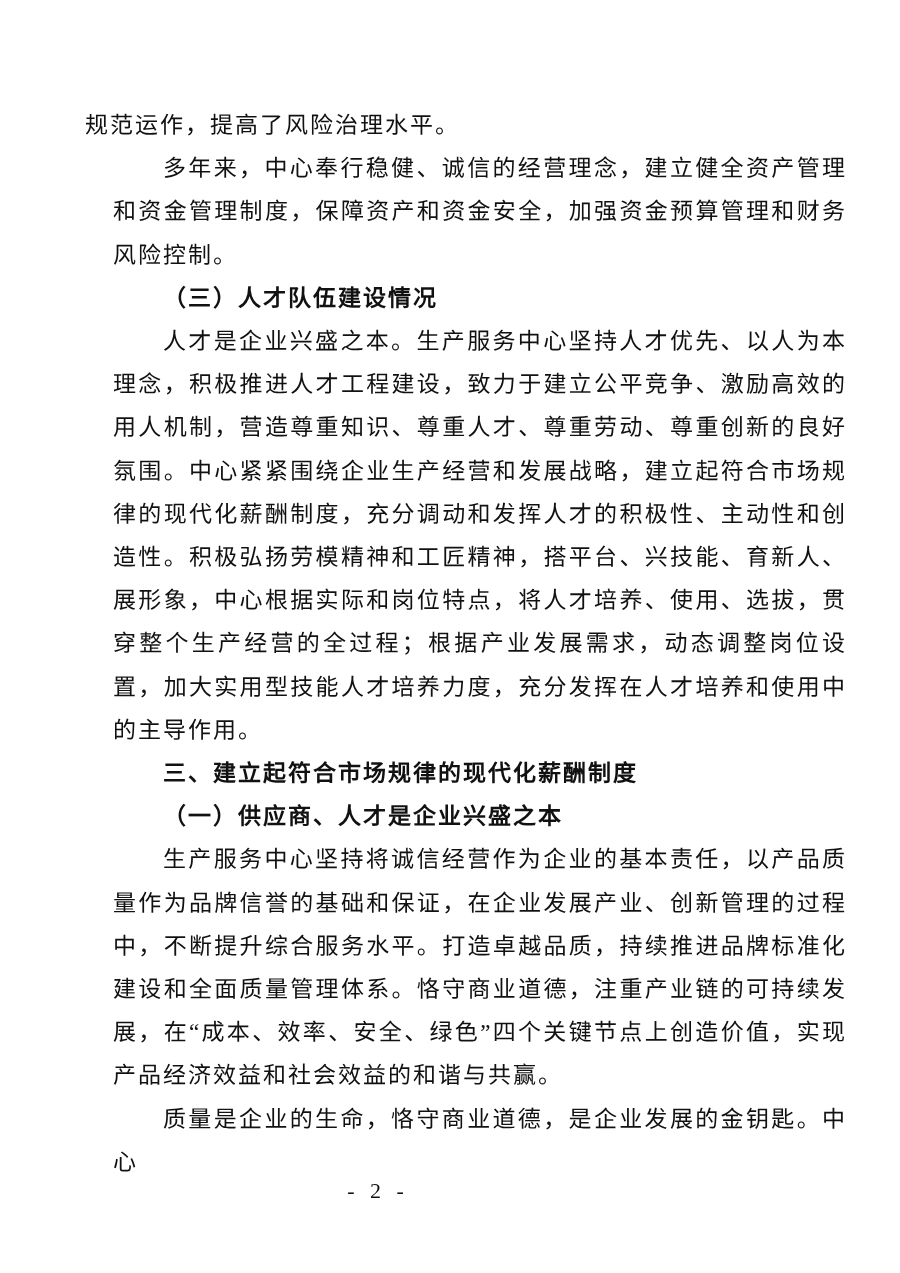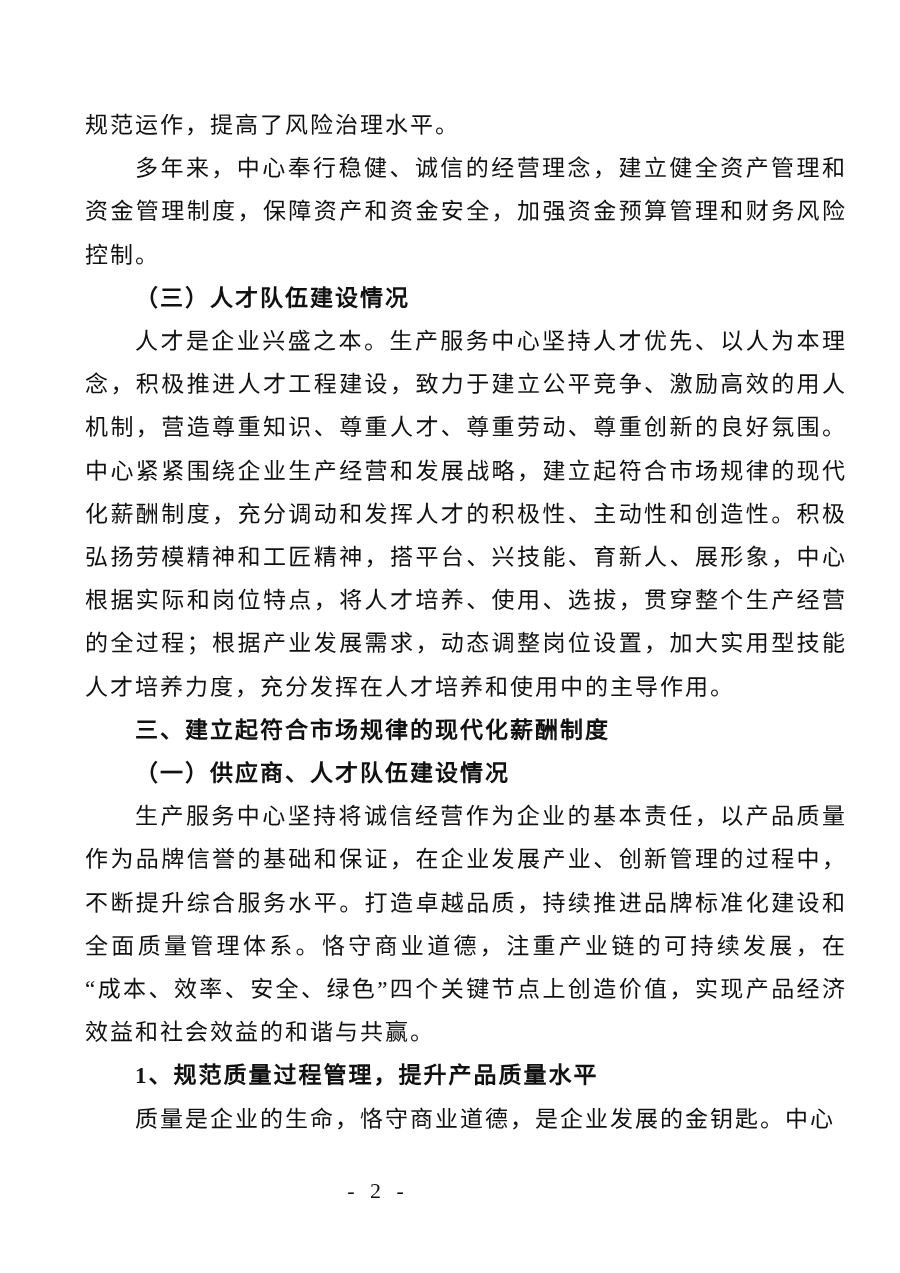--- a/index.html
+++ b/index.html
@@ -31,20 +31,21 @@
     padding: 0;
     font-size: 23px;
     line-height: 43.2px;
     letter-spacing: 2px;
     text-align: justify;
     font-weight: normal;
     word-break: normal;
   }
   .para.indent {
     text-indent: 50px;
+    margin-left: 28px;
   }
   
   .para.heiti {
     font-family: "Liberation Sans", sans-serif;
     font-weight: 700;
   }
   
   .para.kaiti {
     font-weight: bold;
   }
@@ -67,19 +68,18 @@
 </head>
 <body>
 
 <div class="page">
   <div class="content">
     <p class="para">规范运作，提高了风险治理水平。</p>
     <p class="para indent">多年来，中心奉行稳健、诚信的经营理念，建立健全资产管理和资金管理制度，保障资产和资金安全，加强资金预算管理和财务风险控制。</p>
     <p class="para indent kaiti">（三）人才队伍建设情况</p>
     <p class="para indent">人才是企业兴盛之本。生产服务中心坚持人才优先、以人为本理念，积极推进人才工程建设，致力于建立公平竞争、激励高效的用人机制，营造尊重知识、尊重人才、尊重劳动、尊重创新的良好氛围。中心紧紧围绕企业生产经营和发展战略，建立起符合市场规律的现代化薪酬制度，充分调动和发挥人才的积极性、主动性和创造性。积极弘扬劳模精神和工匠精神，搭平台、兴技能、育新人、展形象，中心根据实际和岗位特点，将人才培养、使用、选拔，贯穿整个生产经营的全过程；根据产业发展需求，动态调整岗位设置，加大实用型技能人才培养力度，充分发挥在人才培养和使用中的主导作用。</p>
     <p class="para indent heiti">三、建立起符合市场规律的现代化薪酬制度</p>
-    <p class="para indent kaiti">（一）供应商、人才队伍建设情况</p>
+    <p class="para indent kaiti">（一）供应商、人才是企业兴盛之本</p>
     <p class="para indent">生产服务中心坚持将诚信经营作为企业的基本责任，以产品质量作为品牌信誉的基础和保证，在企业发展产业、创新管理的过程中，不断提升综合服务水平。打造卓越品质，持续推进品牌标准化建设和全面质量管理体系。恪守商业道德，注重产业链的可持续发展，在“成本、效率、安全、绿色”四个关键节点上创造价值，实现产品经济效益和社会效益的和谐与共赢。</p>
-    <p class="para indent bold">1、规范质量过程管理，提升产品质量水平</p>
     <p class="para indent">质量是企业的生命，恪守商业道德，是企业发展的金钥匙。中心</p>
   </div>
   <div class="footer">- 2 -</div>
 </div>
 
 </body></html>

